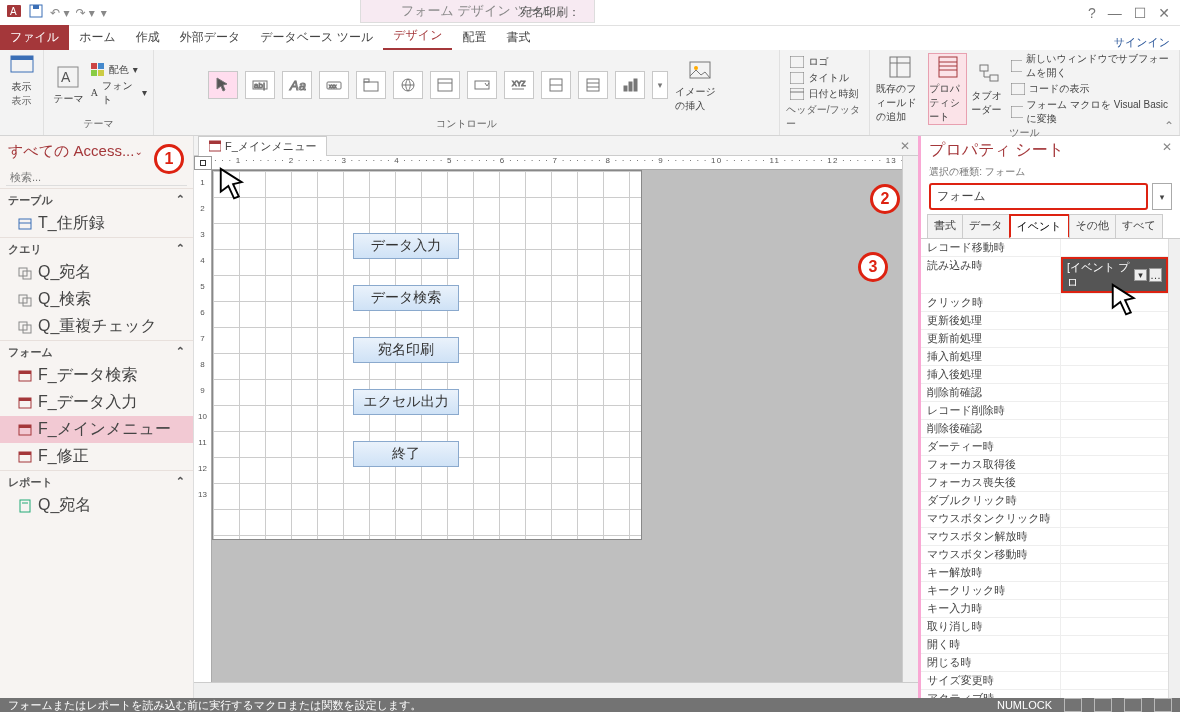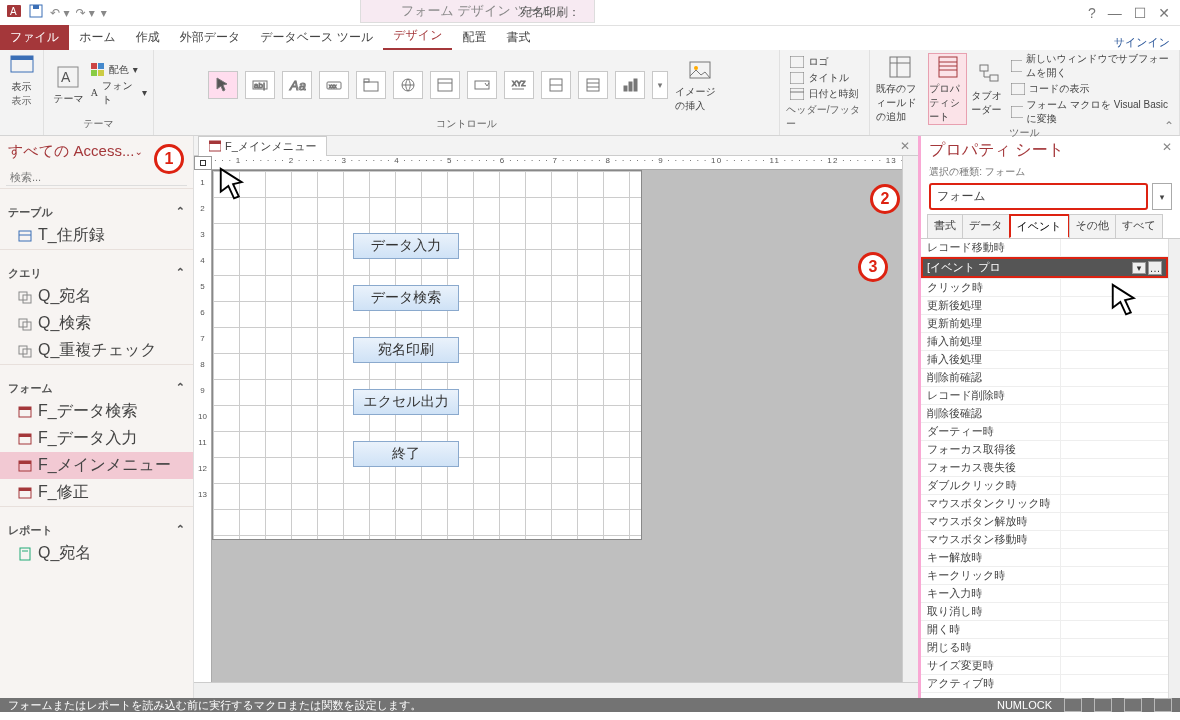--- a/index.html
+++ b/index.html
@@ -35,21 +35,21 @@
 .ctrlbox svg { width: 18px; height: 18px; stroke: #777; fill: none; }
 .collapse { position: absolute; right: 6px; bottom: 2px; font-size: 12px; color: #888; }
 
 
 .body { display: flex; height: calc(720px - 26px - 24px - 86px - 22px); }
 
 
 .nav { width: 194px; background: #f7f4f2; border-right: 1px solid #ddd; display: flex; flex-direction: column; }
 .nav .hdr { color: #a4373a; font-size: 15px; padding: 6px 8px; display: flex; align-items: center; }
 .nav .search { margin: 2px 6px; padding: 2px 4px; font-size: 11px; border: none; background: transparent; color: #888; border-bottom: 1px solid #ddd; }
-.nav .grp { padding: 16px 8px 2px; font-size: 11px; color: #555; font-weight: bold; display: flex; justify-content: space-between; border-top: 1px solid #e8e0dc; }
+.nav .grp { padding: 4px 8px 2px; font-size: 11px; color: #555; font-weight: bold; display: flex; justify-content: space-between; border-top: 1px solid #e8e0dc; }
 .nav .item { padding: 3px 8px 3px 18px; font-size: 16px; display: flex; align-items: center; gap: 6px; }
 .nav .item.sel { background: #f2c9d3; }
 .nav .item svg { width: 14px; height: 14px; }
 
 
 .canvas-wrap { flex: 1; background: #bfbfbf; position: relative; overflow: hidden; }
 .tabhdr { position: absolute; top: 0; left: 0; right: 0; height: 20px; background: #f3f3f3; display: flex; align-items: center; border-bottom: 1px solid #ccc; }
 .tabhdr .doc { background: #fff; border: 1px solid #ccc; border-bottom: none; padding: 2px 10px; font-size: 11px; display: flex; align-items: center; gap: 4px; margin-left: 4px; }
 .tabhdr .close { margin-left: auto; padding: 0 8px; font-size: 12px; color: #888; }
 .ruler-h { position: absolute; top: 20px; left: 18px; right: 0; height: 14px; background: #fff; border-bottom: 1px solid #aaa; font-size: 8px; color: #555; overflow: hidden; white-space: nowrap; letter-spacing: 1.2px; padding-left: 2px; }
@@ -485,20 +485,21 @@
       <div class="pt">その他</div>
       <div class="pt">すべて</div>
     </div>
     <div class="propbody">
       <div class="grid" id="prop-grid">
           <div class="r">
             <div class="k">レコード移動時</div>
             <div class="v"></div>
           </div>
           <div class="r sel">
+            <div class="k">読み込み時</div>
             <div class="v">
               <span>[イベント プロ</span>
               <span class="dd">▾</span>
               <span class="dots">…</span>
             </div>
           </div>
           <div class="r">
             <div class="k">クリック時</div>
             <div class="v"></div>
           </div>

